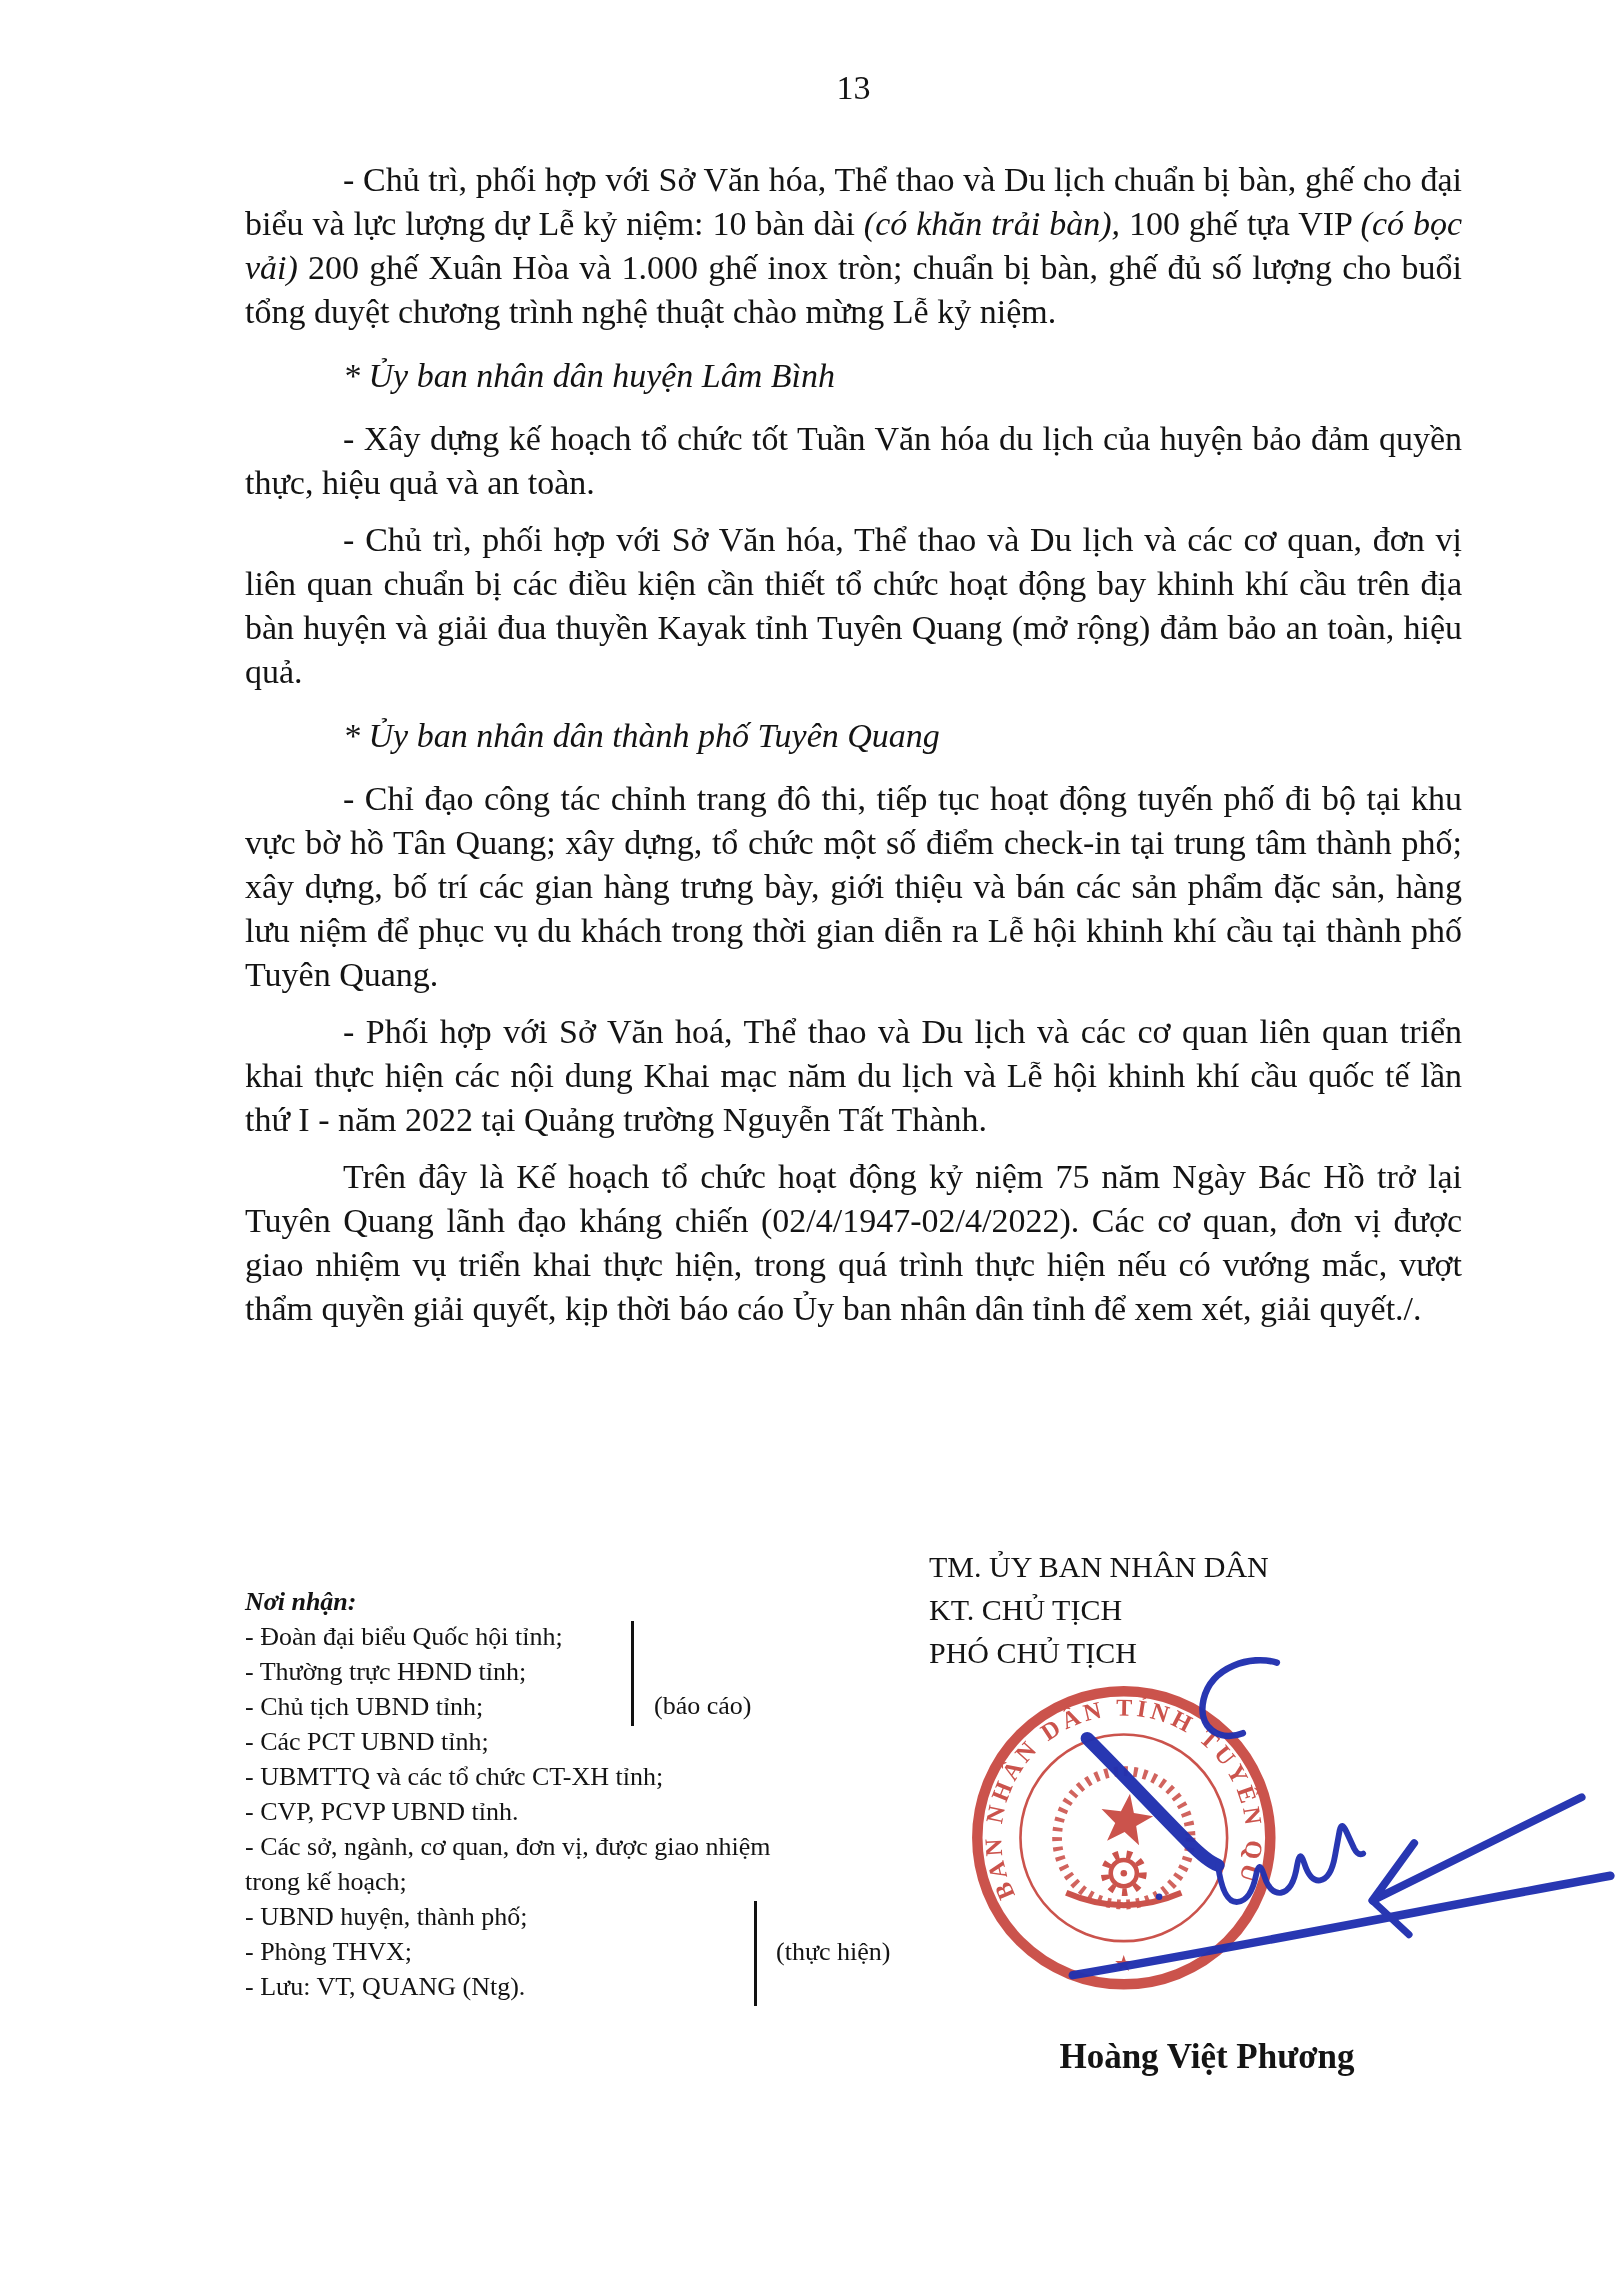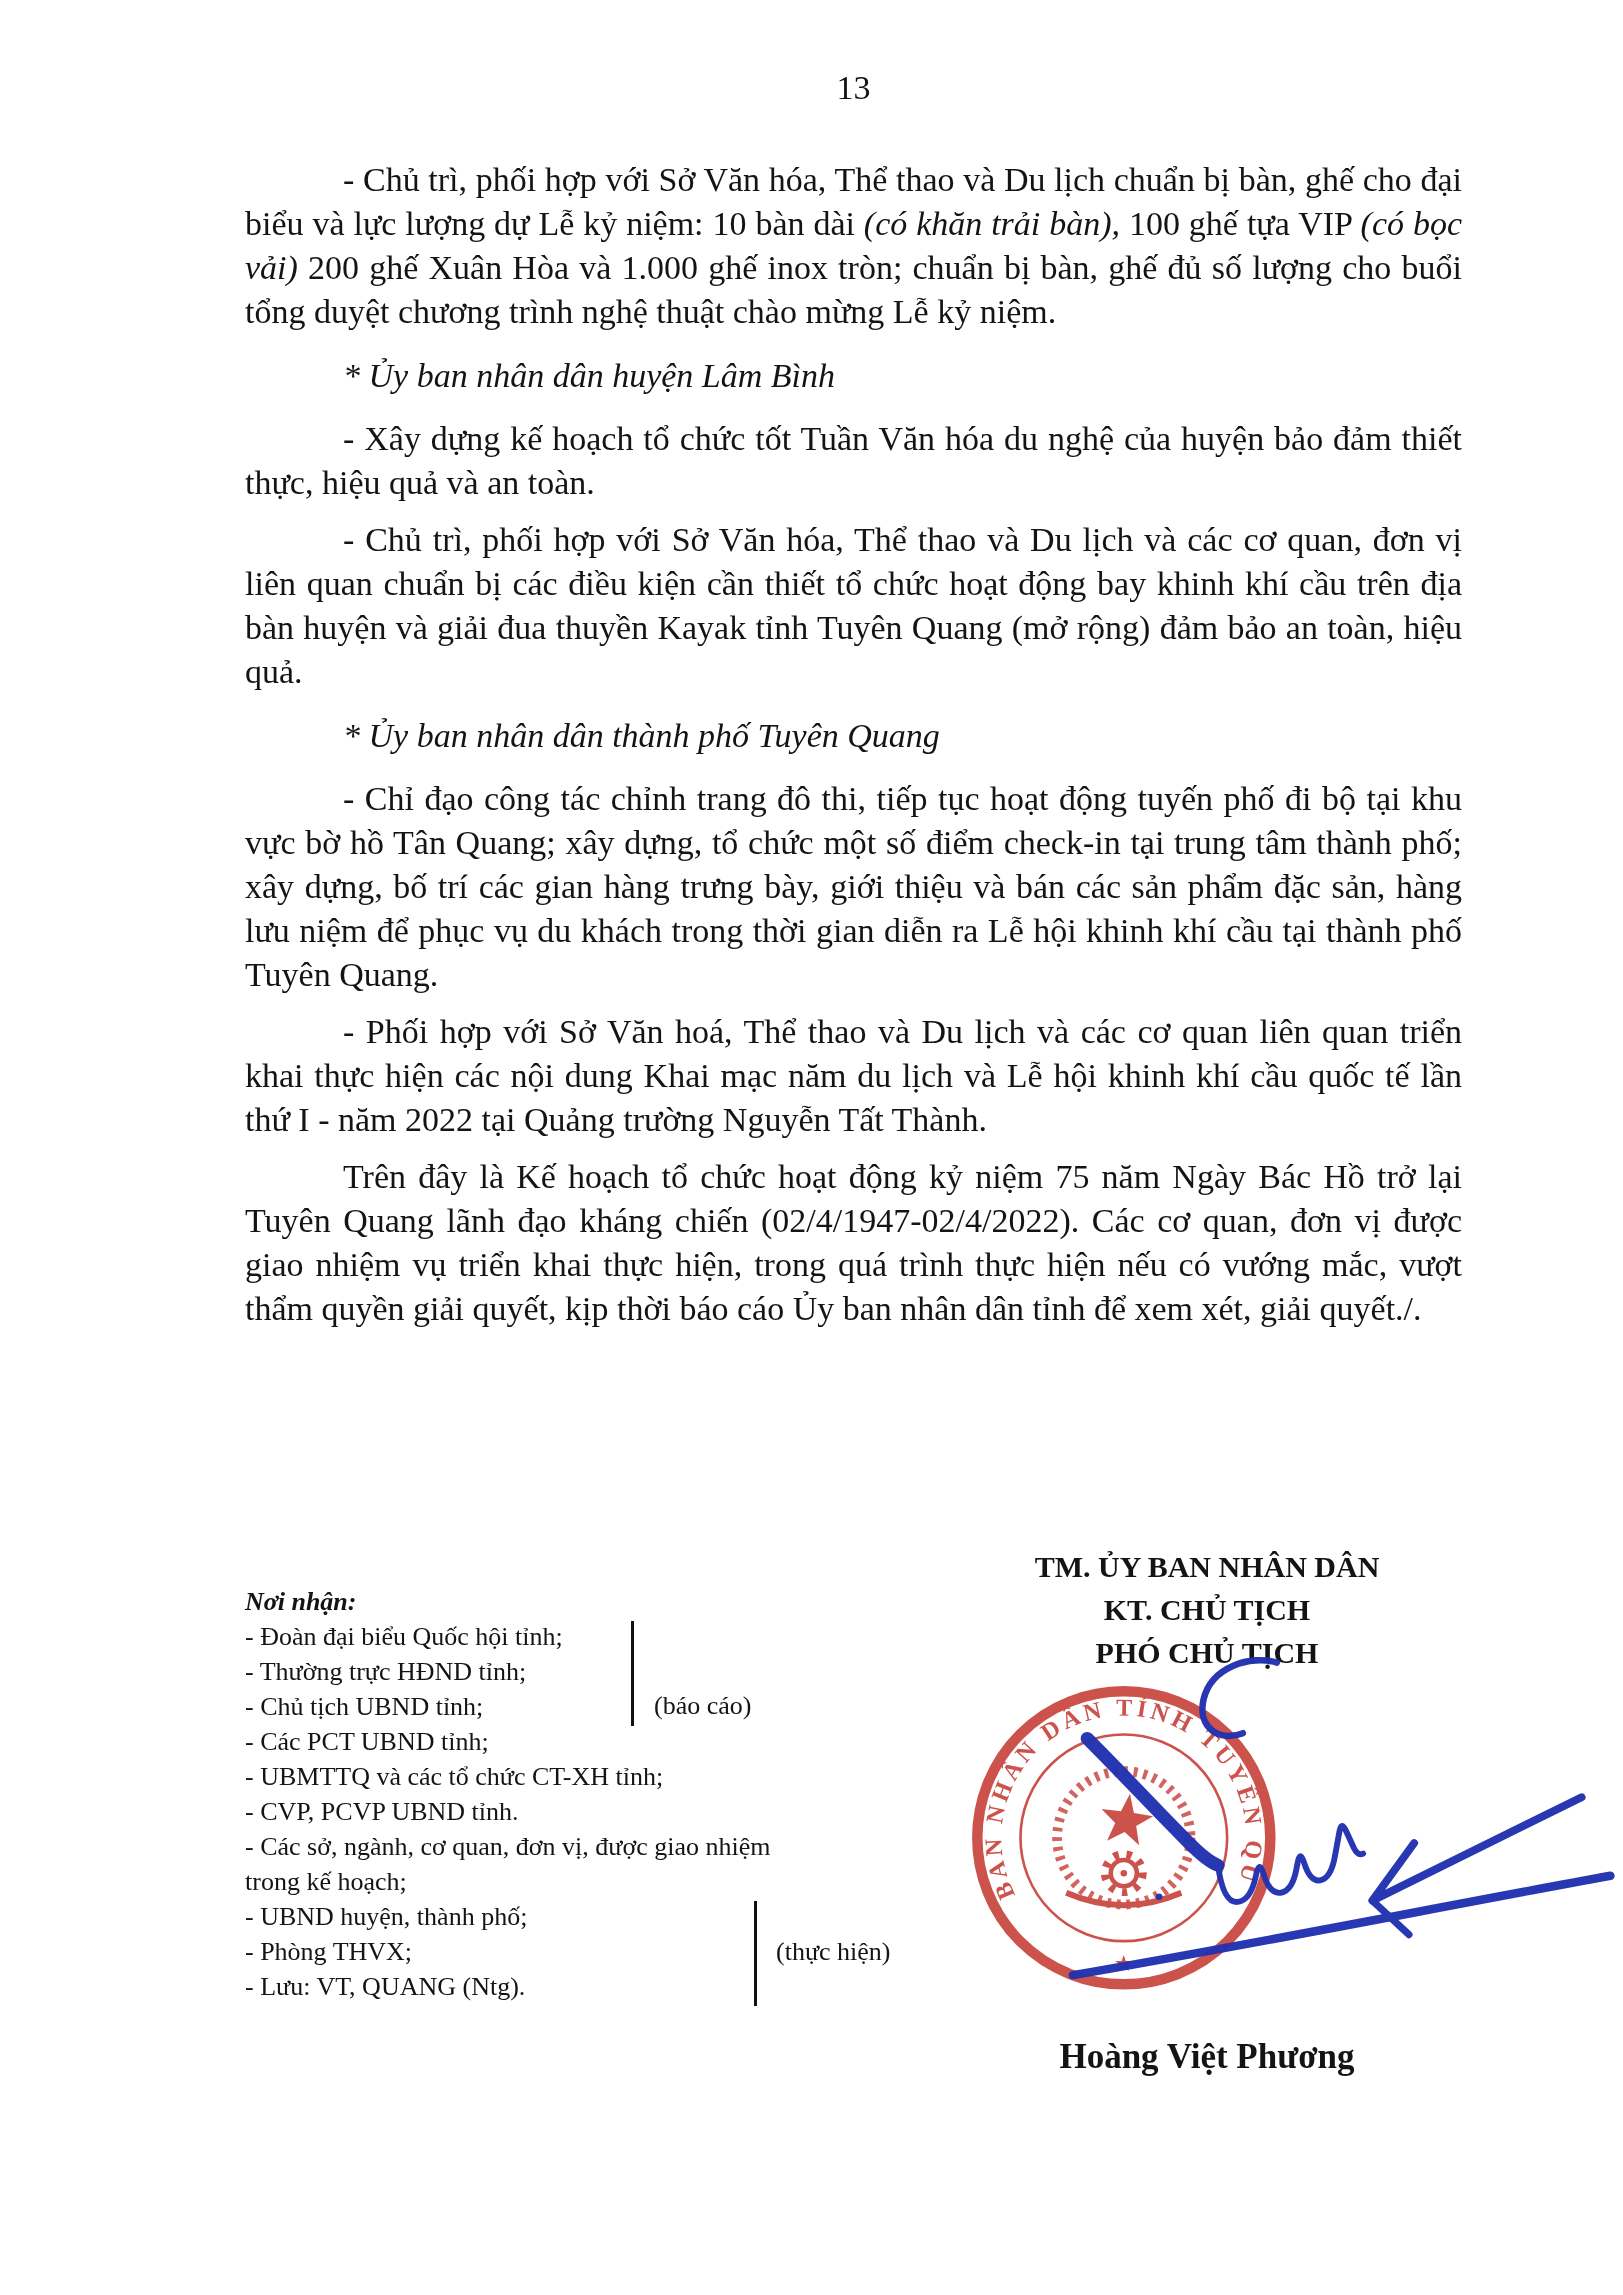--- a/index.html
+++ b/index.html
@@ -13,37 +13,37 @@
   .heading{margin:19.6px 0 19.6px 0;text-indent:98px;font-style:italic;text-align:left;}
   .recipients{position:absolute;left:245px;top:1584px;width:536px;font-size:26px;line-height:35px;}
   .recipients-header{font-weight:bold;font-style:italic;}
   .recipient-item{font-size:26px;line-height:35px;}
   .bracket-bar{position:absolute;width:2.6px;background:#111111;}
   .bar1{left:631px;top:1621px;height:105px;}
   .bar2{left:754px;top:1901px;height:105px;}
   .bracket-note{position:absolute;font-size:26px;line-height:33px;}
   .note1{left:654px;top:1689px;}
   .note2{left:776px;top:1935px;}
-  .sig-block{position:absolute;left:929px;top:1545px;width:556px;text-align:center;
-        font-weight:bold;font-size:30px;line-height:43px;}
+  .sig-block{position:absolute;left:929px;top:1545px;width:556px;
+        font-weight:normal;font-size:30px;line-height:43px;}
   .signer-name{position:absolute;left:929px;top:2036px;width:556px;text-align:center;
         font-weight:bold;font-size:35px;line-height:42px;}
   .overlay{position:absolute;left:0;top:0;width:1623px;height:2295px;pointer-events:none;}
 </style>
 </head>
 <body>
 
 <div class="page">
 
   <div class="page-number">13</div>
 
   <div class="doc-body">
     <p class="para"><span>- Chủ trì, phối hợp với Sở Văn hóa, Thể thao và Du lịch chuẩn bị bàn, ghế cho đại biểu và lực lượng dự Lễ kỷ niệm: 10 bàn dài </span><span style="font-style: italic;">(có khăn trải bàn),</span><span> 100 ghế tựa VIP </span><span style="font-style: italic;">(có bọc vải)</span><span> 200 ghế Xuân Hòa và 1.000 ghế inox tròn; chuẩn bị bàn, ghế đủ số lượng cho buổi tổng duyệt chương trình nghệ thuật chào mừng Lễ kỷ niệm.</span></p>
     <p class="heading"><span style="font-style: italic;">* Ủy ban nhân dân huyện Lâm Bình</span></p>
-    <p class="para"><span>- Xây dựng kế hoạch tổ chức tốt Tuần Văn hóa du nghệ của huyện bảo đảm thiết thực, hiệu quả và an toàn.</span></p>
+    <p class="para"><span>- Xây dựng kế hoạch tổ chức tốt Tuần Văn hóa du lịch của huyện bảo đảm quyền thực, hiệu quả và an toàn.</span></p>
     <p class="para"><span>- Chủ trì, phối hợp với Sở Văn hóa, Thể thao và Du lịch và các cơ quan, đơn vị liên quan chuẩn bị các điều kiện cần thiết tổ chức hoạt động bay khinh khí cầu trên địa bàn huyện và giải đua thuyền Kayak tỉnh Tuyên Quang (mở rộng) đảm bảo an toàn, hiệu quả.</span></p>
     <p class="heading"><span style="font-style: italic;">* Ủy ban nhân dân thành phố Tuyên Quang</span></p>
     <p class="para"><span>- Chỉ đạo công tác chỉnh trang đô thi, tiếp tục hoạt động tuyến phố đi bộ tại khu vực bờ hồ Tân Quang; xây dựng, tổ chức một số điểm check-in tại trung tâm thành phố; xây dựng, bố trí các gian hàng trưng bày, giới thiệu và bán các sản phẩm đặc sản, hàng lưu niệm để phục vụ du khách trong thời gian diễn ra Lễ hội khinh khí cầu tại thành phố Tuyên Quang.</span></p>
     <p class="para"><span>- Phối hợp với Sở Văn hoá, Thể thao và Du lịch và các cơ quan liên quan triển khai thực hiện các nội dung Khai mạc năm du lịch và Lễ hội khinh khí cầu quốc tế lần thứ I - năm 2022 tại Quảng trường Nguyễn Tất Thành.</span></p>
     <p class="para"><span>Trên đây là Kế hoạch tổ chức hoạt động kỷ niệm 75 năm Ngày Bác Hồ trở lại Tuyên Quang lãnh đạo kháng chiến (02/4/1947-02/4/2022). Các cơ quan, đơn vị được giao nhiệm vụ triển khai thực hiện, trong quá trình thực hiện nếu có vướng mắc, vượt thẩm quyền giải quyết, kịp thời báo cáo Ủy ban nhân dân tỉnh để xem xét, giải quyết./.</span></p>
   </div>
 
   <div class="recipients">
     <div class="recipients-header">Nơi nhận:</div>
     <div class="recipient-item">- Đoàn đại biểu Quốc hội tỉnh;</div>

